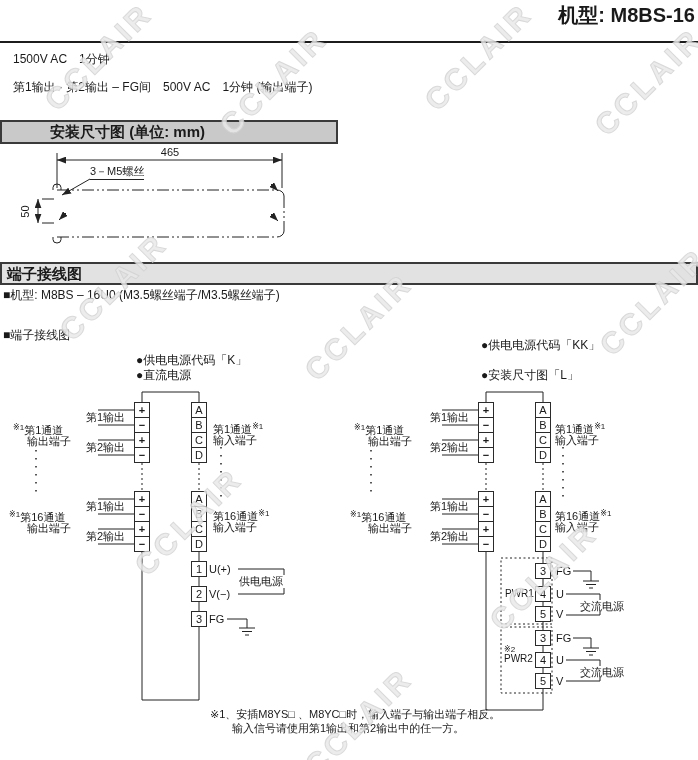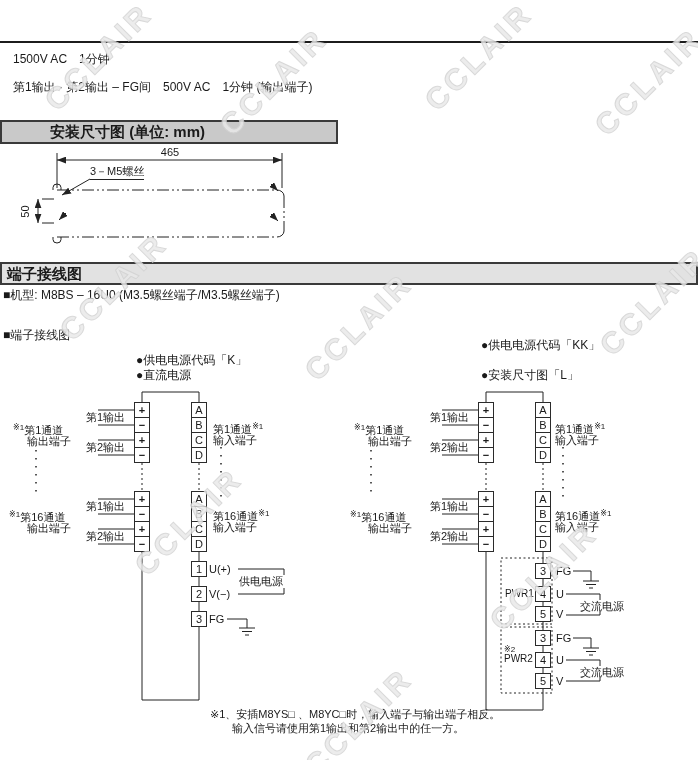--- a/index.html
+++ b/index.html
@@ -87,20 +87,21 @@
       <rect class="dot22" x="501" y="627" width="51" height="66"></rect>
       <path d="M573,571 H591 V581"></path>
       <path d="M583,581 H599 M586,584.5 H596 M589,588 H593"></path>
       <path d="M566,594 H600 V600 M566,615 H600 V611"></path>
       <path d="M573,638 H591 V648"></path>
       <path d="M583,648 H599 M586,651.5 H596 M589,655 H593"></path>
       <path d="M566,660 H600 V666 M566,681 H600 V677"></path>
     </g>
   </svg>
 
+  <div class="abs title txt">机型: M8BS-16</div>
   <div class="abs hr"></div>
 
   <div class="abs t12 txt" style="left:13px;top:52px">1500V AC　1分钟</div>
   <div class="abs t12 txt" style="left:13px;top:80px">第1输出 · 第2输出 – FG间　500V AC　1分钟 (输出端子)</div>
 
   <div class="abs bar bar1 txt">
     <span>安装尺寸图 (单位: mm)</span>
   </div>
   <div class="abs t11 txt" style="left:155px;top:146px;width:30px;text-align:center">465</div>
   <div class="abs t11 txt underlined" style="left:90px;top:165px">3－M5螺丝</div>

